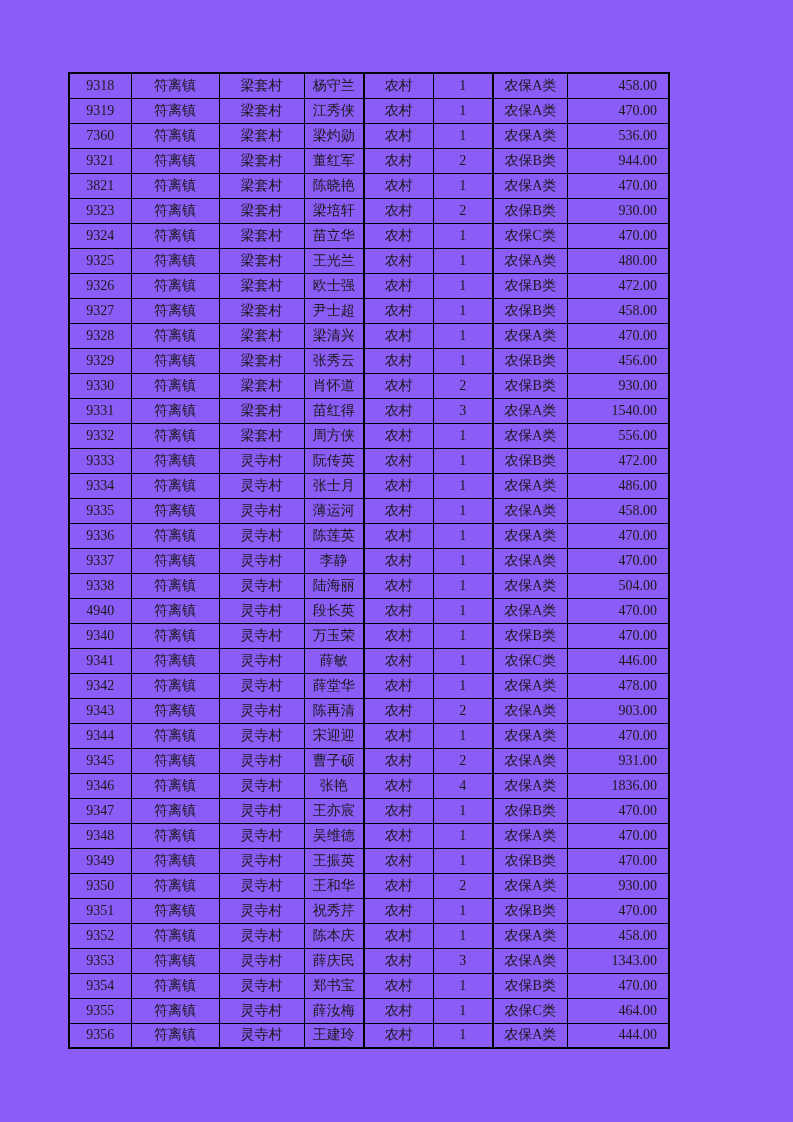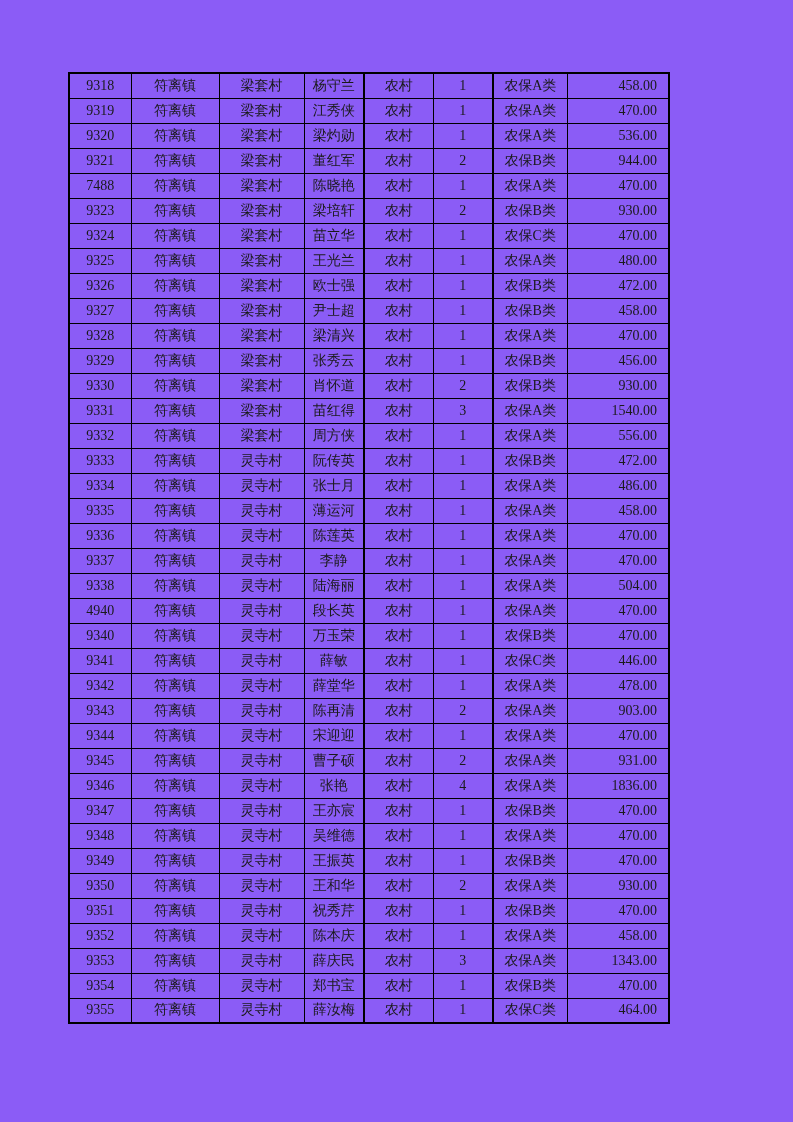--- a/index.html
+++ b/index.html
@@ -83,41 +83,41 @@
     <td class="c-id">9319</td>
     <td class="c-town">符离镇</td>
     <td class="c-village">梁套村</td>
     <td class="c-name">江秀侠</td>
     <td class="c-residence">农村</td>
     <td class="c-count">1</td>
     <td class="c-category">农保A类</td>
     <td class="c-amount">470.00</td>
   </tr>
         <tr>
-    <td class="c-id">9320</td>
+    <td class="c-id">7360</td>
     <td class="c-town">符离镇</td>
     <td class="c-village">梁套村</td>
     <td class="c-name">梁灼勋</td>
     <td class="c-residence">农村</td>
     <td class="c-count">1</td>
     <td class="c-category">农保A类</td>
     <td class="c-amount">536.00</td>
   </tr>
         <tr>
     <td class="c-id">9321</td>
     <td class="c-town">符离镇</td>
     <td class="c-village">梁套村</td>
     <td class="c-name">董红军</td>
     <td class="c-residence">农村</td>
     <td class="c-count">2</td>
     <td class="c-category">农保B类</td>
     <td class="c-amount">944.00</td>
   </tr>
         <tr>
-    <td class="c-id">7488</td>
+    <td class="c-id">3821</td>
     <td class="c-town">符离镇</td>
     <td class="c-village">梁套村</td>
     <td class="c-name">陈晓艳</td>
     <td class="c-residence">农村</td>
     <td class="c-count">1</td>
     <td class="c-category">农保A类</td>
     <td class="c-amount">470.00</td>
   </tr>
         <tr>
     <td class="c-id">9323</td>
@@ -441,16 +441,26 @@
   </tr>
         <tr>
     <td class="c-id">9355</td>
     <td class="c-town">符离镇</td>
     <td class="c-village">灵寺村</td>
     <td class="c-name">薛汝梅</td>
     <td class="c-residence">农村</td>
     <td class="c-count">1</td>
     <td class="c-category">农保C类</td>
     <td class="c-amount">464.00</td>
+  </tr>
+        <tr>
+    <td class="c-id">9356</td>
+    <td class="c-town">符离镇</td>
+    <td class="c-village">灵寺村</td>
+    <td class="c-name">王建玲</td>
+    <td class="c-residence">农村</td>
+    <td class="c-count">1</td>
+    <td class="c-category">农保A类</td>
+    <td class="c-amount">444.00</td>
   </tr>
       </tbody>
   </table>
 </div>
 
 </body></html>

